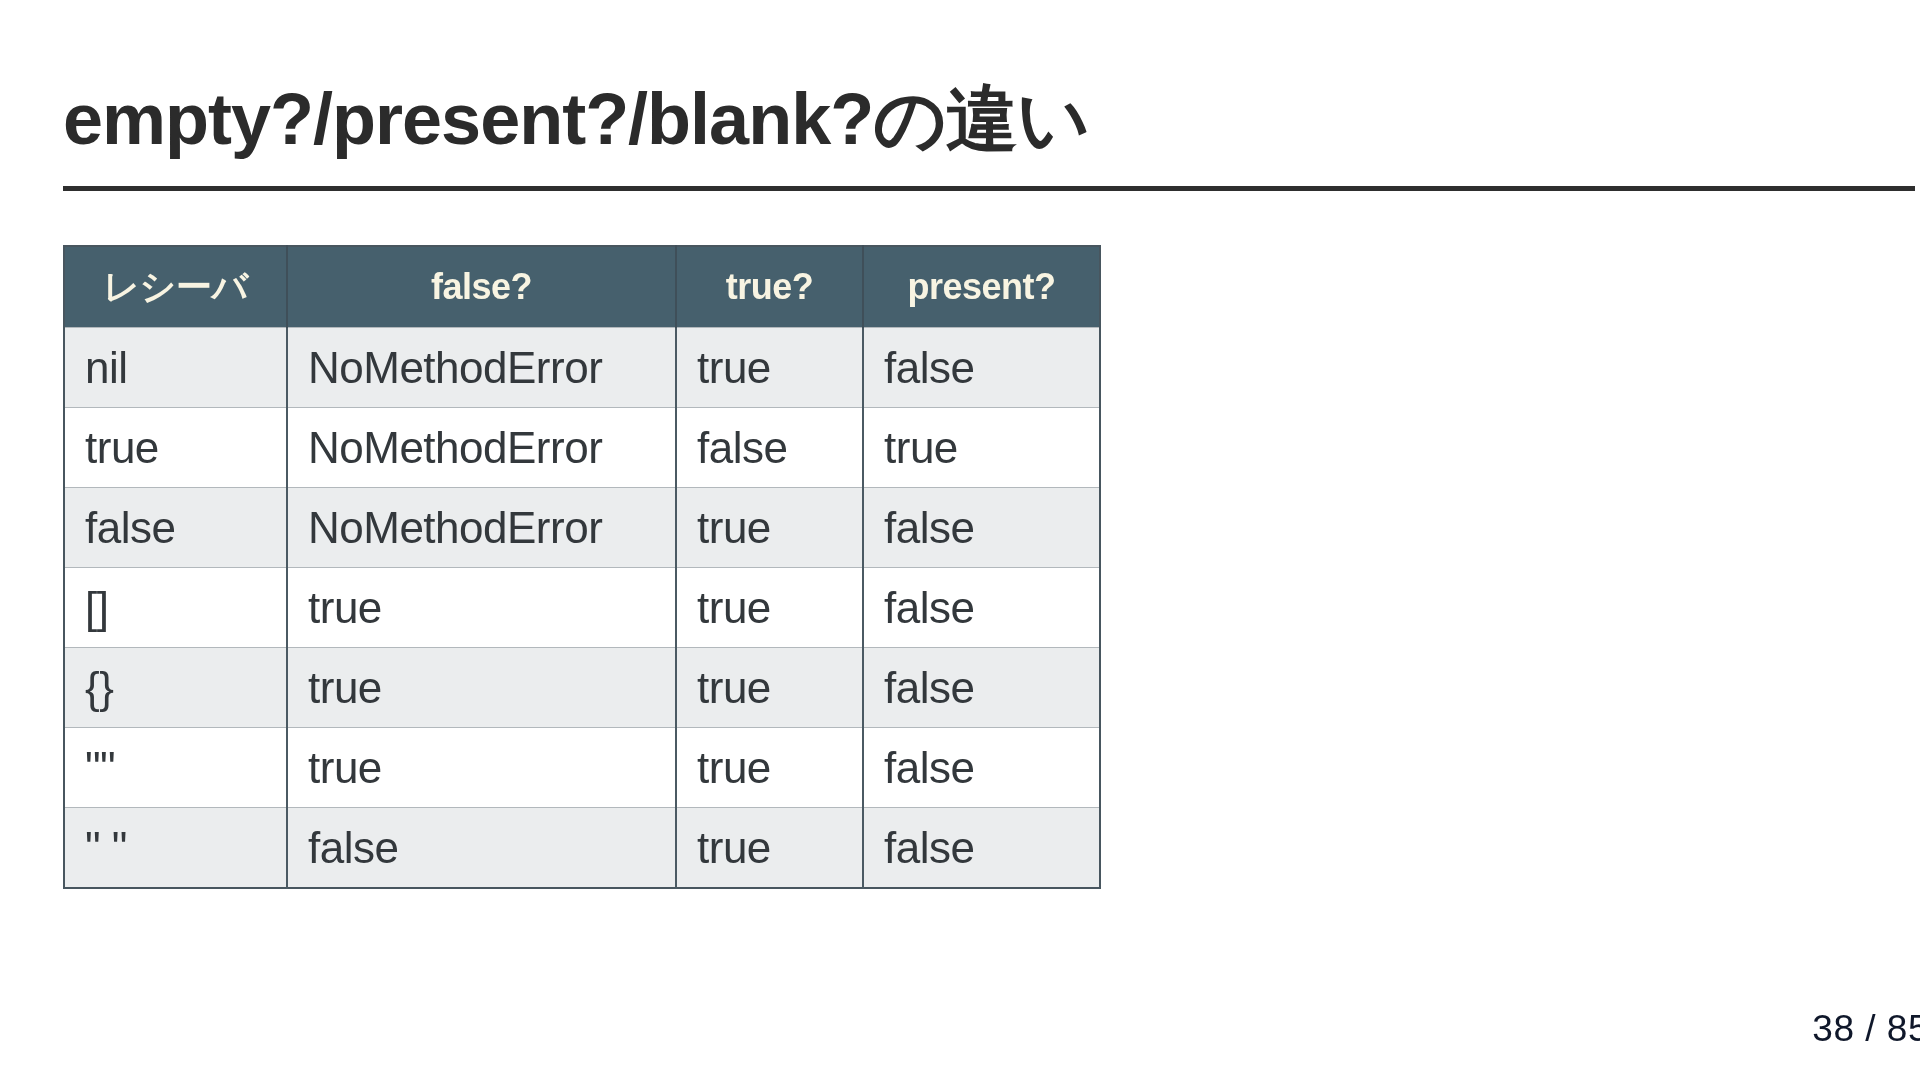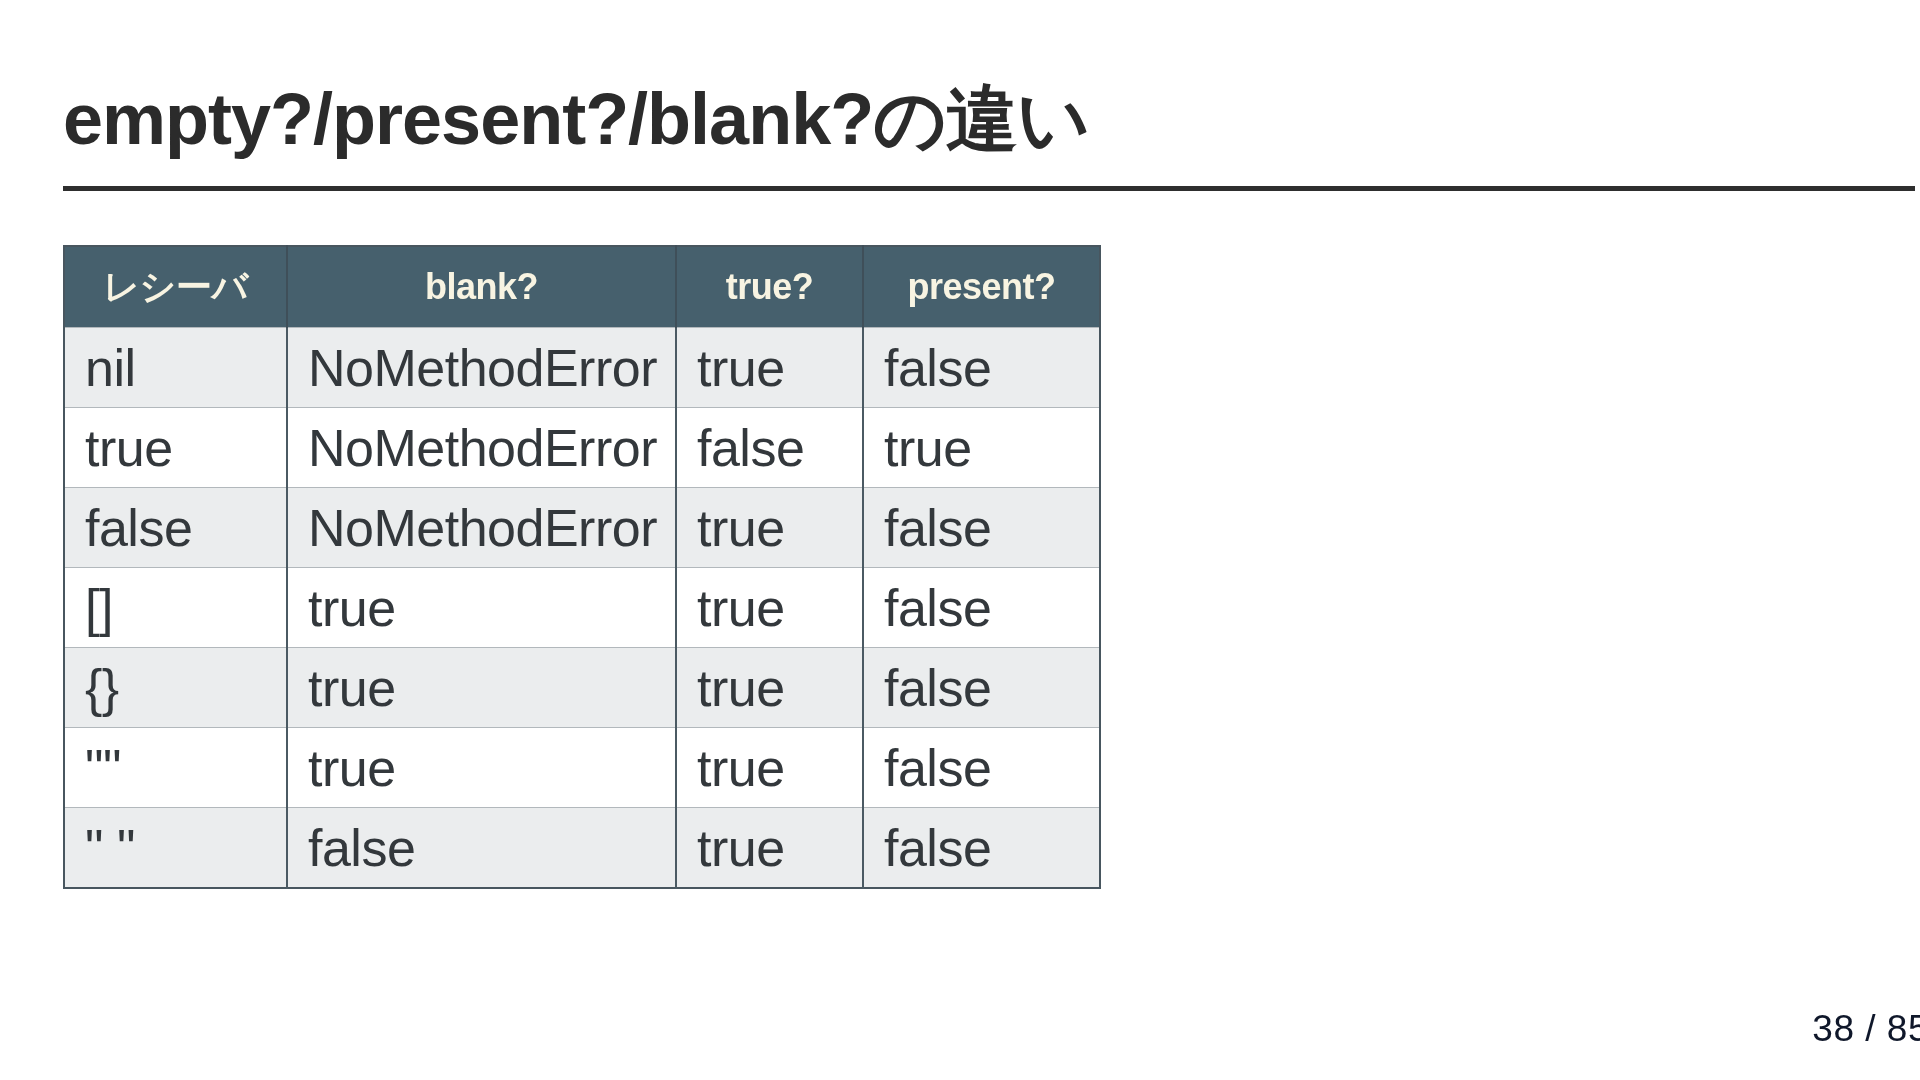--- a/index.html
+++ b/index.html
@@ -45,21 +45,21 @@
     font-weight: bold;
     font-size: 36px;
     height: 80px;
     text-align: center;
     vertical-align: middle;
     border-left: 2px solid #3f4f59;
     padding: 0 10px;
     letter-spacing: -0.5px;
   }
   .compare-table td {
-    font-size: 52px;
+    font-size: 44px;
     color: #33383c;
     height: 79px;
     vertical-align: middle;
     text-align: left;
     padding: 0 10px 0 20px;
     border-left: 2px solid #4b5a63;
     border-top: 1px solid #b2b8bc;
     letter-spacing: -0.5px;
     white-space: pre;
   }
@@ -92,21 +92,21 @@
   <table class="compare-table">
     <colgroup>
       <col style="width:223px">
       <col style="width:389px">
       <col style="width:187px">
       <col style="width:237px">
     </colgroup>
     <thead>
       <tr>
         <th>レシーバ</th>
-        <th>blank?</th>
+        <th>false?</th>
         <th>true?</th>
         <th>present?</th>
       </tr>
     </thead>
     <tbody>
       <tr>
         <td>nil</td>
         <td>NoMethodError</td>
         <td>true</td>
         <td>false</td>

